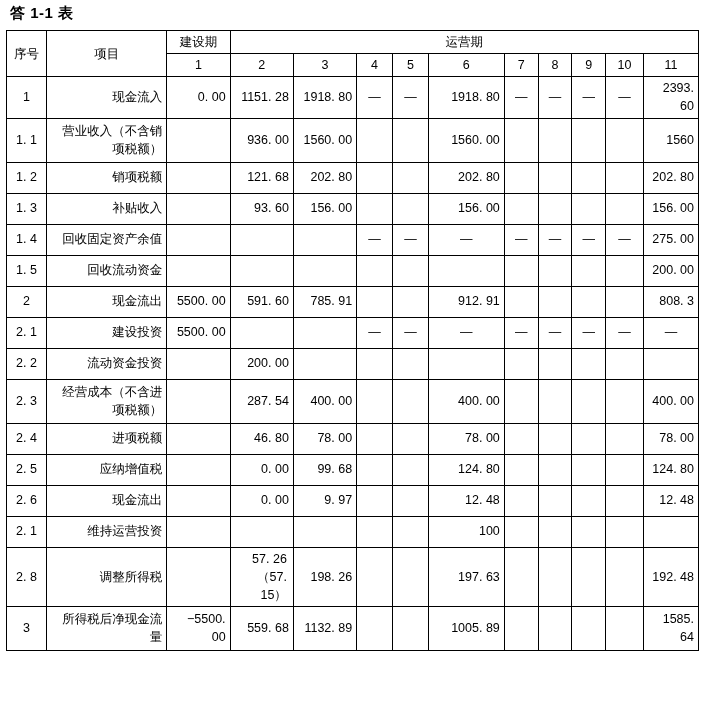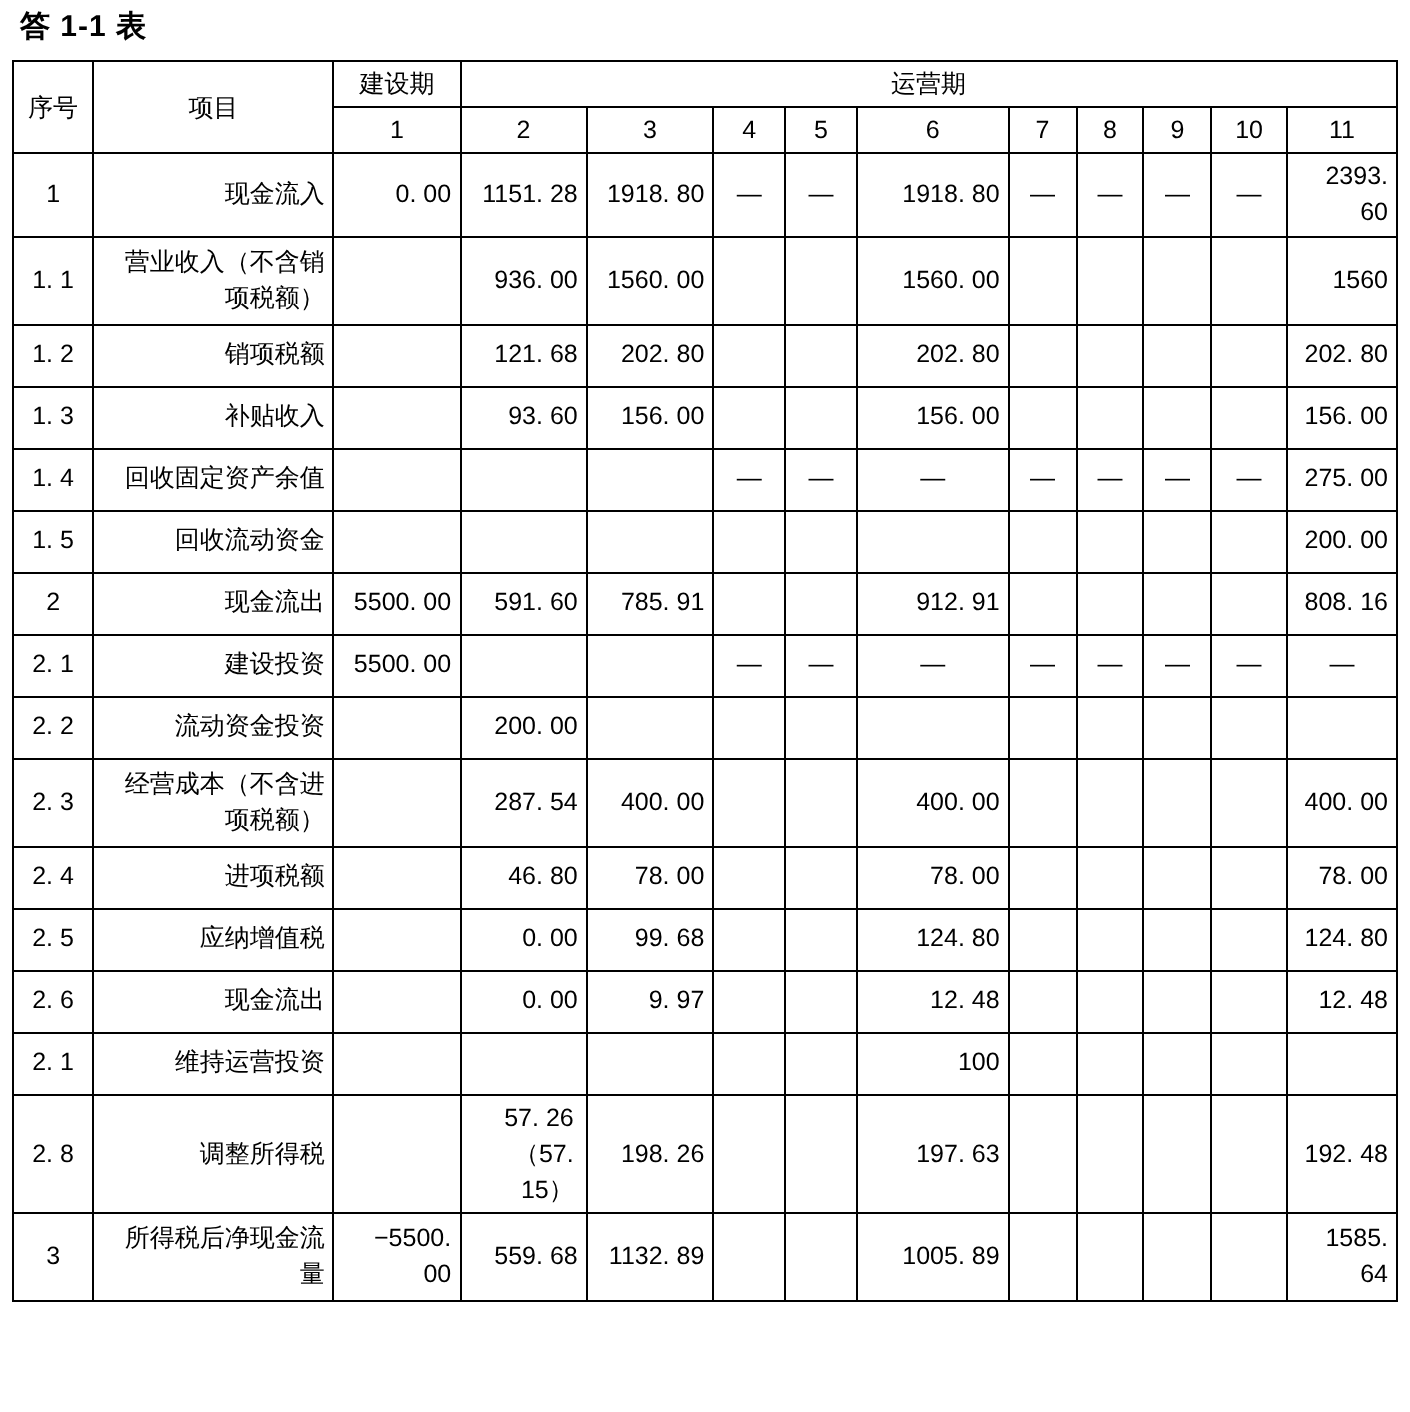--- a/index.html
+++ b/index.html
@@ -221,21 +221,21 @@
           <td class="c-num">5500. 00</td>
           <td class="c-num">591. 60</td>
           <td class="c-num">785. 91</td>
           <td class="c-num"></td>
           <td class="c-num"></td>
           <td class="c-num">912. 91</td>
           <td class="c-num"></td>
           <td class="c-num"></td>
           <td class="c-num"></td>
           <td class="c-num"></td>
-          <td class="c-num">808. 16</td>
+          <td class="c-num">808. 3</td>
         </tr>
         <tr class="rownorm">
           <td class="c-no">2. 1</td>
           <td class="c-item">建设投资</td>
           <td class="c-num">5500. 00</td>
           <td class="c-num"></td>
           <td class="c-num"></td>
           <td class="dash">—</td>
           <td class="dash">—</td>
           <td class="dash">—</td>

